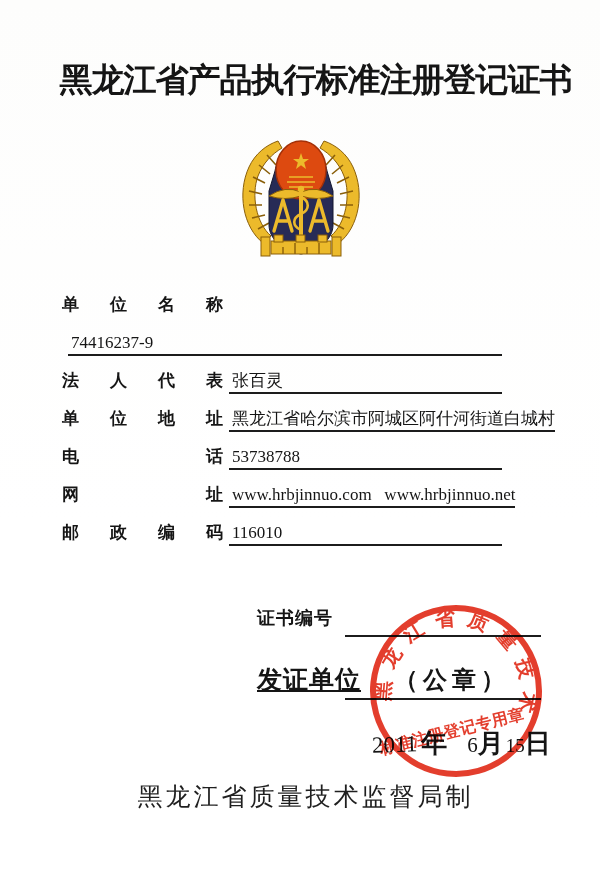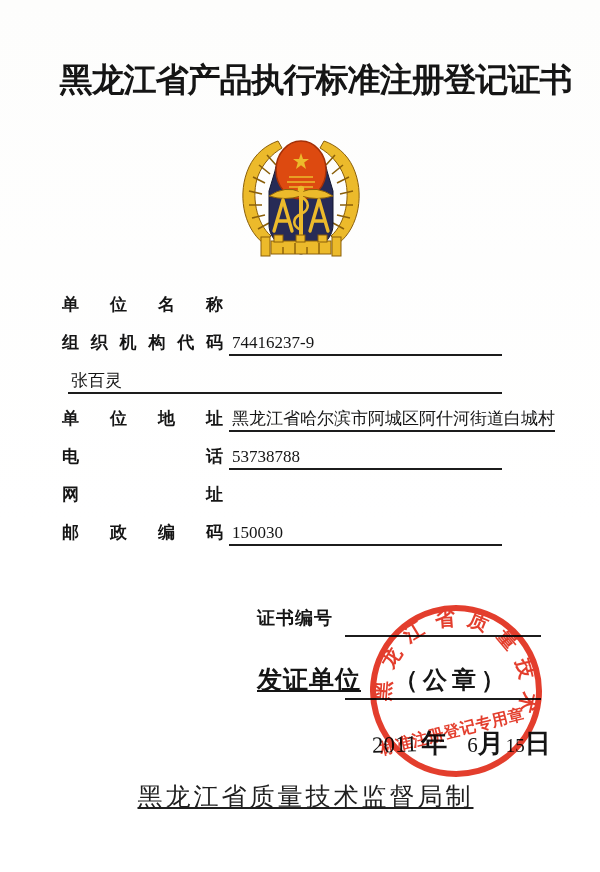--- a/index.html
+++ b/index.html
@@ -48,21 +48,21 @@
   .issuer-line{position:absolute;left:345px;top:698px;width:196px;height:0;border-bottom:2px solid var(--line-color);}
   .date-row{position:absolute;left:372px;top:726px;display:flex;align-items:baseline;white-space:nowrap;}
   .date-year{font-size:23px;transform:rotate(-2deg);}
   .date-unit{font-size:26px;font-weight:bold;}
   .u-year{margin-left:4px;}
   .date-month{font-size:21px;margin-left:20px;}
   .date-day{font-size:19px;margin-left:2px;}
   .footer{
     position:absolute;top:780px;left:11px;right:0;
     text-align:center;font-size:25px;letter-spacing:3px;
-    color:#1f1f1f;white-space:nowrap;text-decoration:underline;
+    color:#1f1f1f;white-space:nowrap;
   }
   .seal{
     position:absolute;left:366px;top:601px;width:180px;height:180px;
     mix-blend-mode:multiply;opacity:.94;pointer-events:none;
   }
   .seal text{font-family:"Liberation Serif","DejaVu Serif",serif;font-weight:bold;}
 </style>
 </head>
 <body>
 
@@ -108,40 +108,41 @@
       <rect x="101" y="104" width="9" height="19" style="fill:var(--emblem-gold);stroke:var(--emblem-gold-dark);stroke-width:1"></rect>
       <path d="M52 114 L52 121 M64 110 L64 121 M76 114 L76 121 M88 110 L88 121" style="stroke:var(--emblem-gold-dark);stroke-width:1.4;fill:none"></path>
     </g>
   </svg>
 
   <div class="fields">
     <div class="frow">
       <div class="flabel">单位名称</div>
     </div>
     <div class="frow">
-      <div class="flabel">组织机构代码</div>
       <div class="fvalue">74416237-9</div>
     </div>
     <div class="frow">
+      <div class="flabel">法人代表</div>
       <div class="fvalue">张百灵</div>
     </div>
     <div class="frow">
       <div class="flabel">单位地址</div>
       <div class="fvalue">黑龙江省哈尔滨市阿城区阿什河街道白城村</div>
     </div>
     <div class="frow">
       <div class="flabel">电话</div>
       <div class="fvalue">53738788</div>
     </div>
     <div class="frow">
       <div class="flabel">网址</div>
+      <div class="fvalue">www.hrbjinnuo.com   www.hrbjinnuo.net</div>
     </div>
     <div class="frow">
       <div class="flabel">邮政编码</div>
-      <div class="fvalue">150030</div>
+      <div class="fvalue">116010</div>
     </div>
   </div>
 
   <div class="certno-label">证书编号</div>
   <div class="certno-line"></div>
 
   <div class="issuer-label">发证单位</div>
   <div class="issuer-value">（公章）</div>
   <div class="issuer-line"></div>
 

